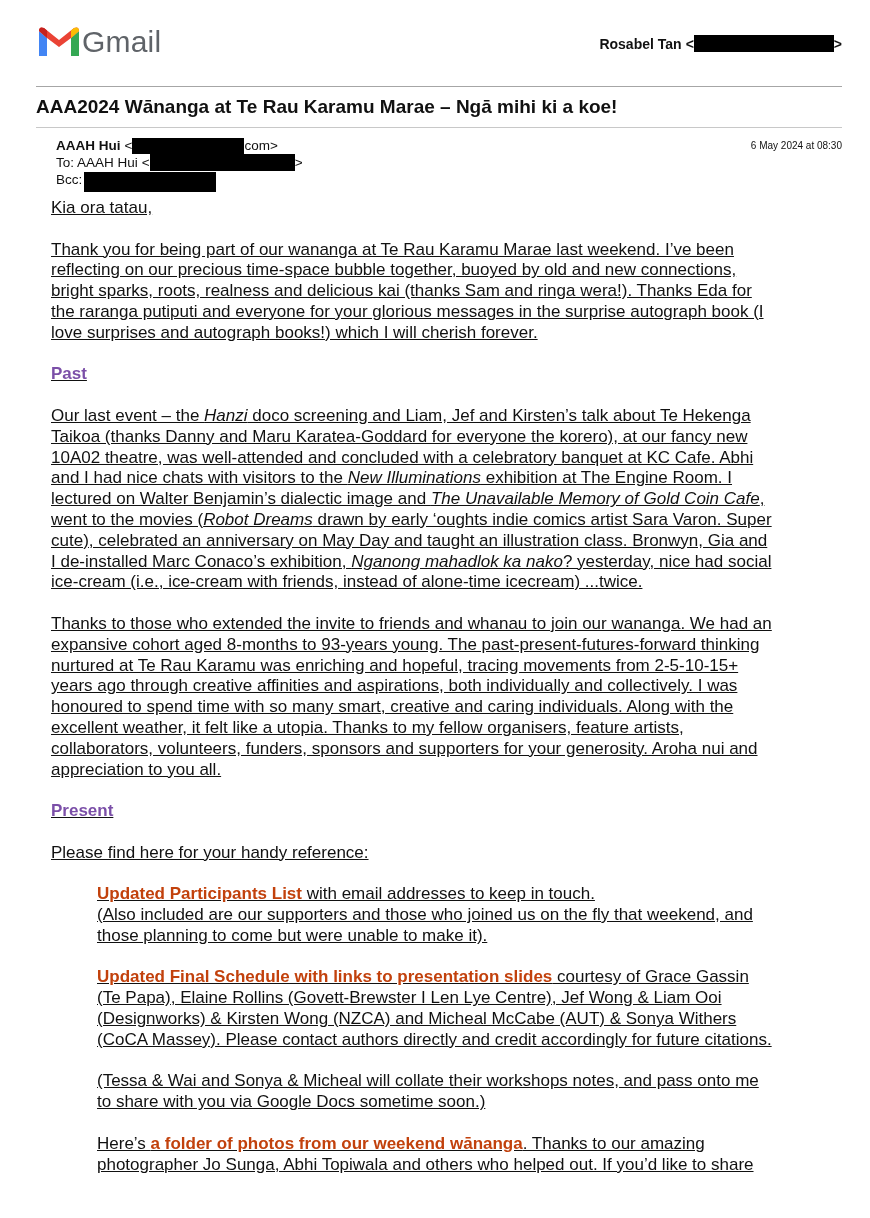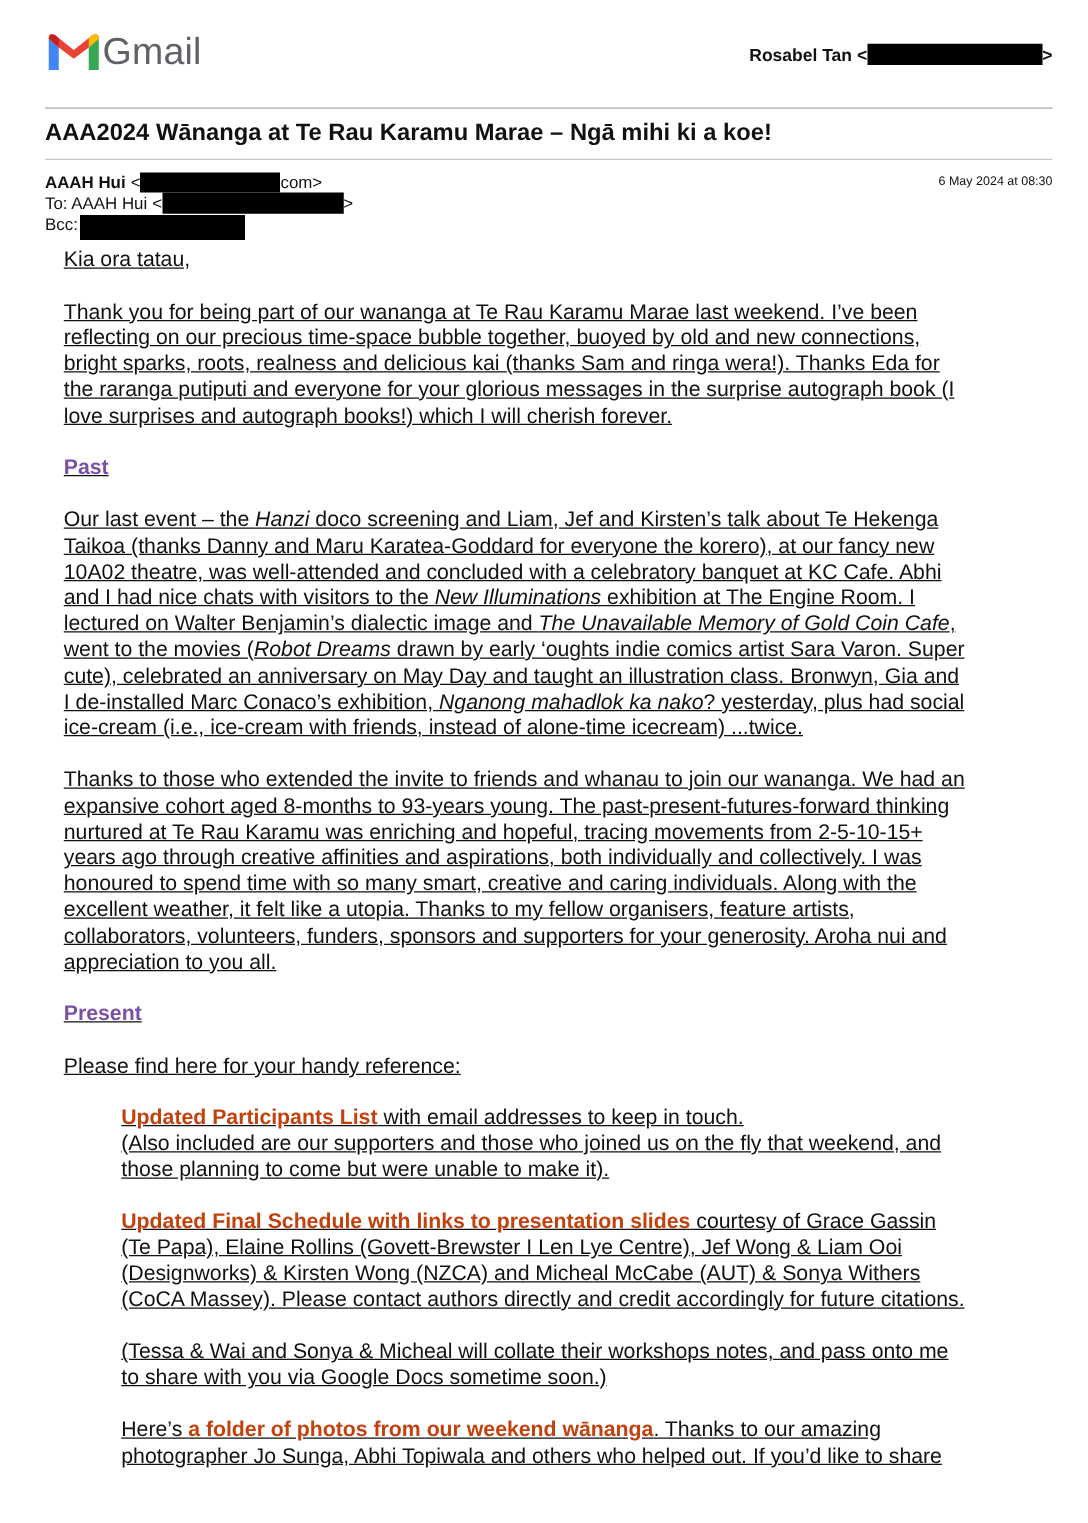--- a/index.html
+++ b/index.html
@@ -13,21 +13,21 @@
     .logo { position: absolute; left: 36px; top: 24px; height: 36px; display: flex; align-items: center; }
     .logo svg { width: 46px; height: 34px; display: block; }
     .logo-text { font-size: 30px; color: #5f6368; letter-spacing: 0.2px; line-height: 34px; }
     .account { position: absolute; right: 28px; top: 35px; font-size: 14px; font-weight: bold; display: flex; align-items: center; }
     .redact { display: inline-block; background: #000; vertical-align: middle; }
 
     .rule { position: absolute; left: 36px; width: 806px; height: 1px; background: #a6a6a6; }
     .subject { position: absolute; left: 36px; top: 96px; font-size: 19px; font-weight: bold; color: #111; white-space: nowrap; }
 
     .meta { position: absolute; left: 36px; top: 137px; font-size: 13.5px; line-height: 17px; width: 806px; }
-    .meta-row { display: flex; align-items: center; height: 17px; white-space: nowrap; }
+    .meta-row { display: flex; align-items: center; height: 17px; white-space: nowrap; margin-left: 20px; }
     .meta-date { position: absolute; right: 0; top: 0; font-size: 10px; }
 
     
     .body { position: absolute; left: 51px; top: 198px; width: 790px; font-size: 17px; line-height: 20.8px; text-decoration: underline; }
     .body p { margin: 0; }
     .gap { height: 20.8px; }
     .heading { color: #7b4fa8; font-weight: bold; }
     .link { color: #c2410c; font-weight: bold; }
     .indent { margin-left: 46px; }
     em { font-style: italic; }
@@ -96,21 +96,21 @@
     <div class="gap"></div>
 
     <div>
       <p><span>Our last event – the </span><em>Hanzi</em><span> doco screening and Liam, Jef and Kirsten’s talk about Te Hekenga</span></p>
       <p>Taikoa (thanks Danny and Maru Karatea-Goddard for everyone the korero), at our fancy new</p>
       <p>10A02 theatre, was well-attended and concluded with a celebratory banquet at KC Cafe. Abhi</p>
       <p><span>and I had nice chats with visitors to the </span><em>New Illuminations</em><span> exhibition at The Engine Room. I</span></p>
       <p><span>lectured on Walter Benjamin’s dialectic image and </span><em>The Unavailable Memory of Gold Coin Cafe</em><span>,</span></p>
       <p><span>went to the movies (</span><em>Robot Dreams</em><span> drawn by early ‘oughts indie comics artist Sara Varon. Super</span></p>
       <p>cute), celebrated an anniversary on May Day and taught an illustration class. Bronwyn, Gia and</p>
-      <p><span>I de-installed Marc Conaco’s exhibition, </span><em>Nganong mahadlok ka nako</em><span>? yesterday, plus had social</span></p>
+      <p><span>I de-installed Marc Conaco’s exhibition, </span><em>Nganong mahadlok ka nako</em><span>? yesterday, nice had social</span></p>
       <p>ice-cream (i.e., ice-cream with friends, instead of alone-time icecream) ...twice.</p>
     </div>
     <div class="gap"></div>
 
     <div>
       <p>Thanks to those who extended the invite to friends and whanau to join our wananga. We had an</p>
       <p>expansive cohort aged 8-months to 93-years young. The past-present-futures-forward thinking</p>
       <p>nurtured at Te Rau Karamu was enriching and hopeful, tracing movements from 2-5-10-15+</p>
       <p>years ago through creative affinities and aspirations, both individually and collectively. I was</p>
       <p>honoured to spend time with so many smart, creative and caring individuals. Along with the</p>

